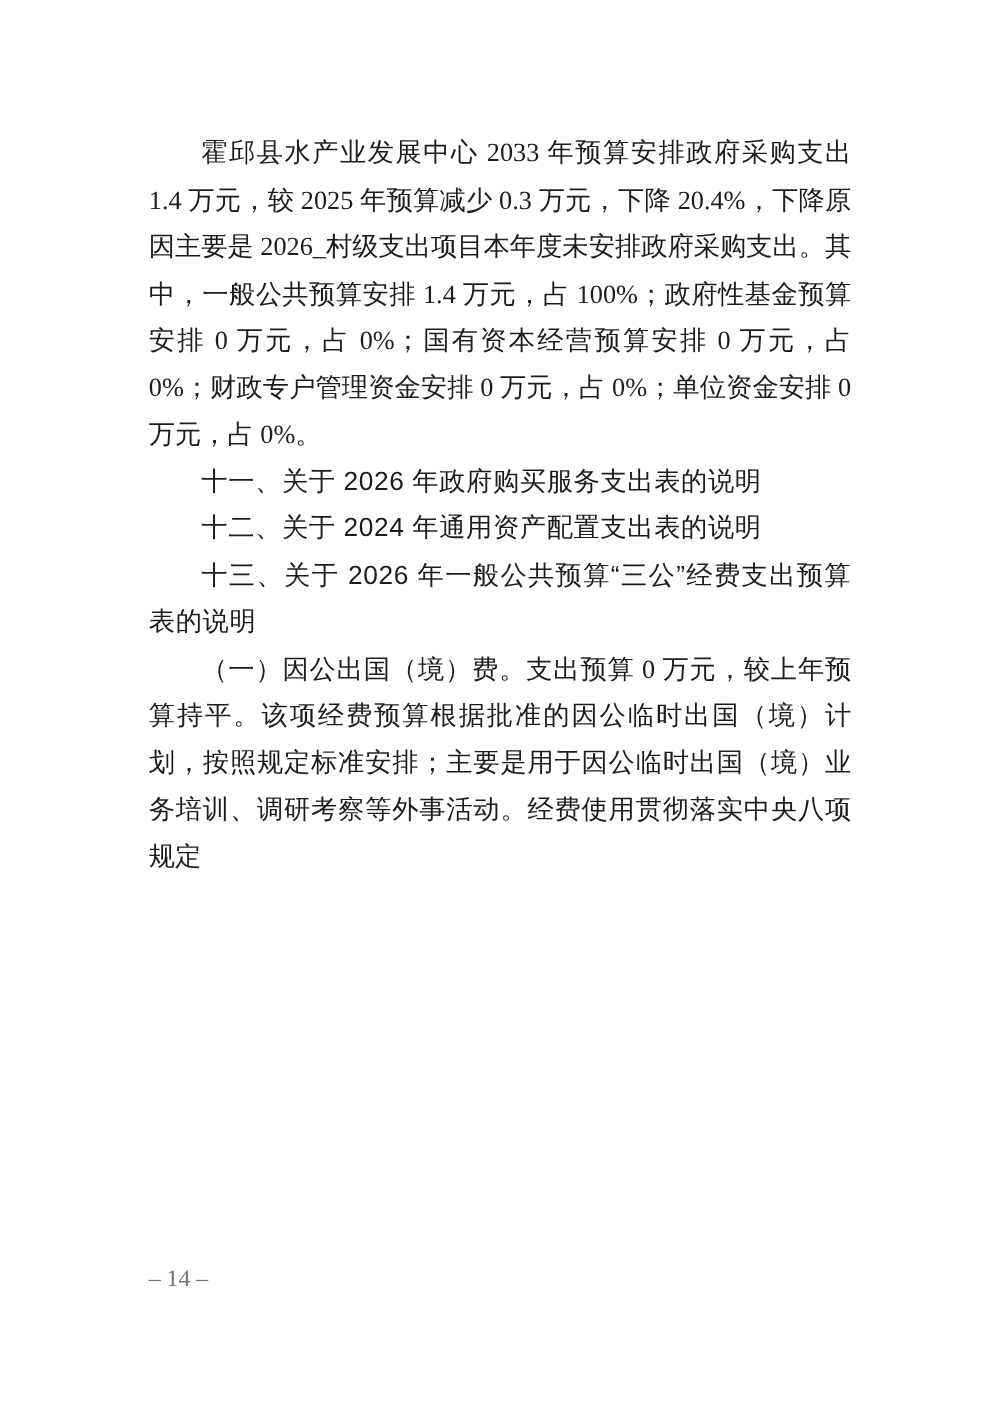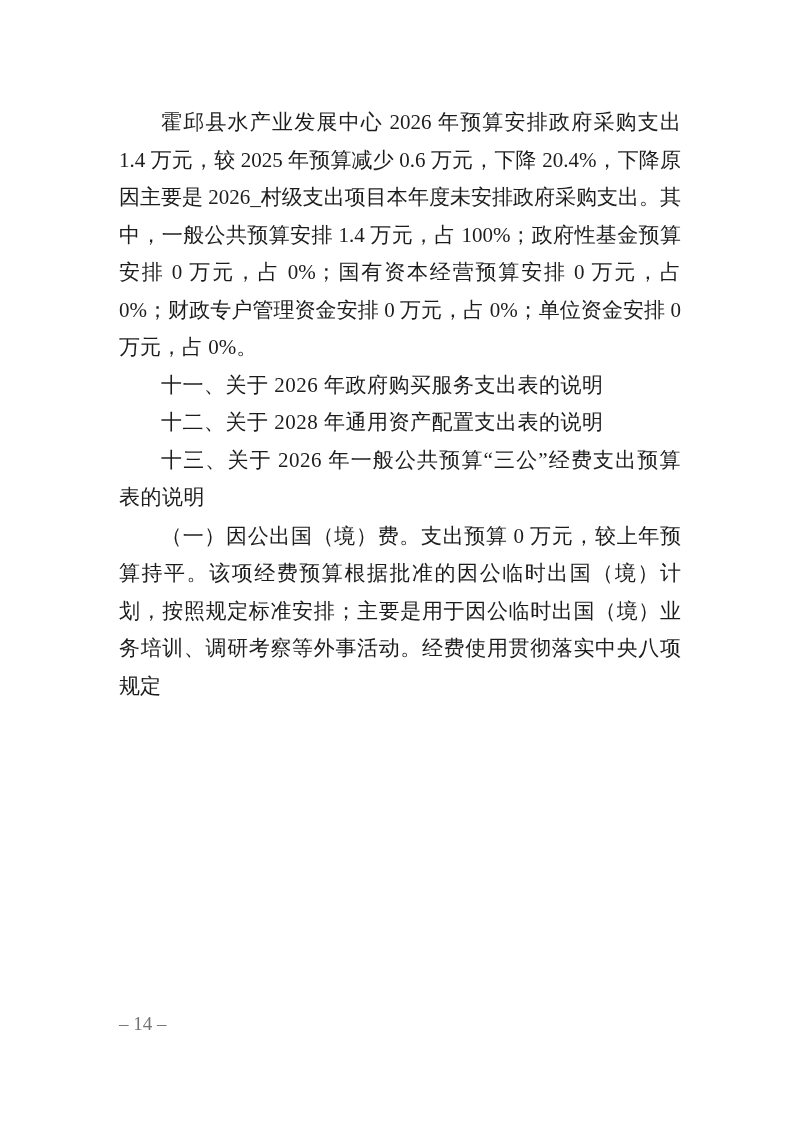--- a/index.html
+++ b/index.html
@@ -28,21 +28,21 @@
     line-height: 37.5px;
     font-weight: normal;
   }
   .body-para {
     text-align: justify;
     text-justify: inter-ideograph;
     text-indent: 2em;
   }
   .section-heading {
     font-weight: bold;
-    font-family: Liberation Serif, serif;
+    font-family: Liberation Sans, sans-serif;
     text-indent: 2em;
     text-align: justify;
     letter-spacing: 0.5px;
   }
   .item-para {
     margin-top: 12px;
   }
   .lead-bold {
     font-weight: normal;
     font-family: "Liberation Sans", "DejaVu Sans", sans-serif;
@@ -54,26 +54,26 @@
     font-size: 19px;
     line-height: 28px;
     color: #737373;
   }
 </style>
 </head>
 <body>
 
 <div class="page-content">
 
-  <p class="body-para">霍邱县水产业发展中心 2026 年预算安排政府采购支出 1.4 万元，较 2025 年预算减少 0.6 万元，下降 20.4%，下降原因主要是 2026_村级支出项目本年度未安排政府采购支出。其中，一般公共预算安排 1.4 万元，占 100%；政府性基金预算安排 0 万元，占 0%；国有资本经营预算安排 0 万元，占 0%；财政专户管理资金安排 0 万元，占 0%；单位资金安排 0 万元，占 0%。</p>
+  <p class="body-para">霍邱县水产业发展中心 2033 年预算安排政府采购支出 1.4 万元，较 2025 年预算减少 0.3 万元，下降 20.4%，下降原因主要是 2026_村级支出项目本年度未安排政府采购支出。其中，一般公共预算安排 1.4 万元，占 100%；政府性基金预算安排 0 万元，占 0%；国有资本经营预算安排 0 万元，占 0%；财政专户管理资金安排 0 万元，占 0%；单位资金安排 0 万元，占 0%。</p>
 
   <h2 class="section-heading">十一、关于 2026 年政府购买服务支出表的说明</h2>
 
 
-  <h2 class="section-heading">十二、关于 2028 年通用资产配置支出表的说明</h2>
+  <h2 class="section-heading">十二、关于 2024 年通用资产配置支出表的说明</h2>
 
 
   <h2 class="section-heading">十三、关于 2026 年一般公共预算“三公”经费支出预算表的说明</h2>
 
 
   <p class="body-para item-para"><span class="lead-bold">（一）因公出国（境）费。</span><span>支出预算 0 万元，较上年预算持平。该项经费预算根据批准的因公临时出国（境）计划，按照规定标准安排；主要是用于因公临时出国（境）业务培训、调研考察等外事活动。经费使用贯彻落实中央八项规定</span></p>
 
 </div>
 
 <div class="page-number">– 14 –</div>

